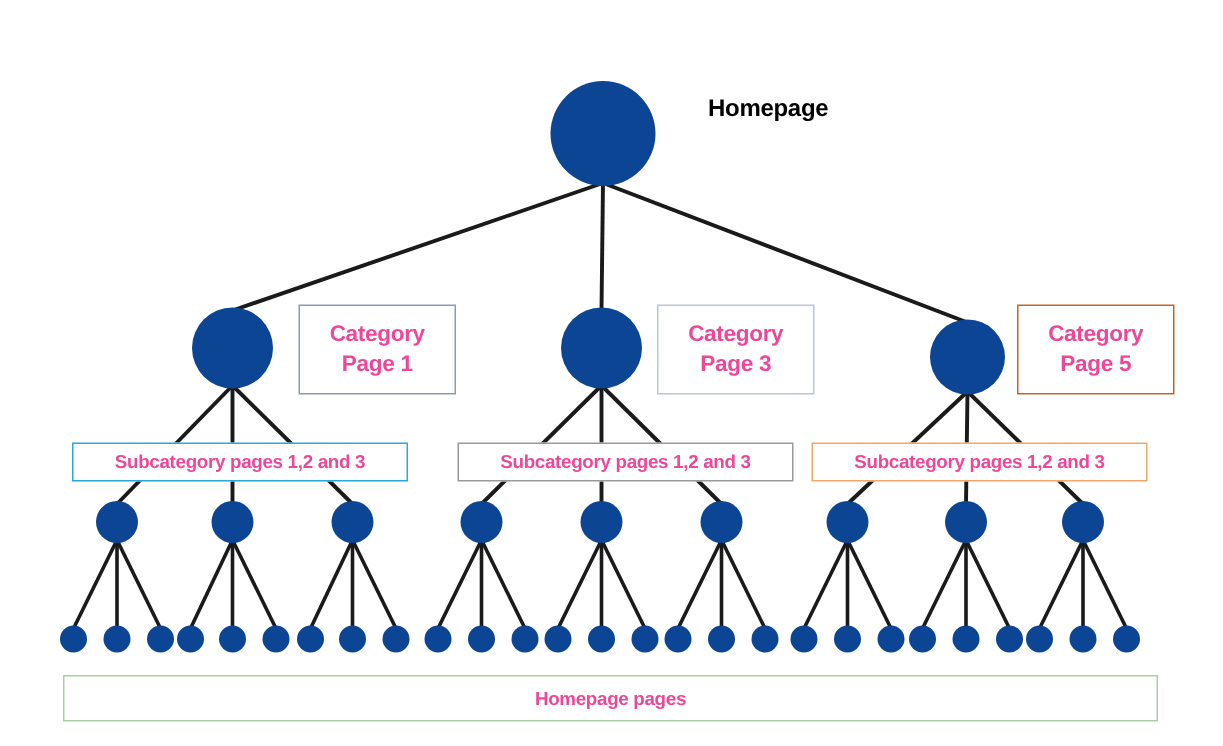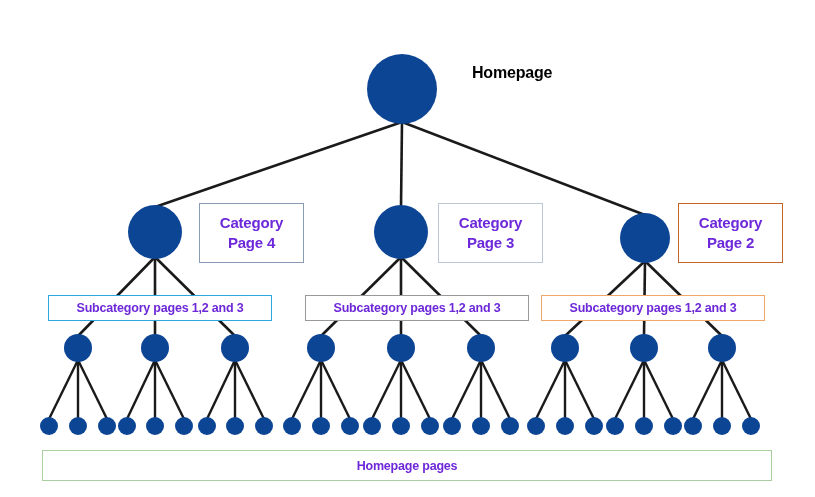--- a/index.html
+++ b/index.html
@@ -31,21 +31,21 @@
     transform: translate(-50%, -50%);
   }
   .label-box {
     position: absolute;
     background: #ffffff;
     box-sizing: border-box;
     display: flex;
     align-items: center;
     justify-content: center;
     text-align: center;
-    color: #6d28d9;
+    color: #ec4899;
     font-weight: bold;
   }
   .cat-box {
     border: 1px solid #8a9cb4;
     font-size: 15px;
     line-height: 1.35;
     letter-spacing: -0.2px;
   }
   .sub-box {
     border: 1px solid #999999;
@@ -117,33 +117,33 @@
   <div class="node" style="left:402px; top:89px; width:70px; height:70px;"></div>
   <div class="root-label" style="left:472px; top:64px;">Homepage</div>
 
   <div class="node" style="left:155px; top:232px; width:54px; height:54px;"></div>
   <div class="node" style="left:401px; top:232px; width:54px; height:54px;"></div>
   <div class="node" style="left:645px; top:238px; width:50px; height:50px;"></div>
 
   <div class="label-box cat-box" style="left:199px; top:203px; width:105px; height:60px; border-color:#8a9cb4;">
     <div>
       <div>Category</div>
-      <div>Page 4</div>
+      <div>Page 1</div>
     </div>
   </div>
   <div class="label-box cat-box" style="left:438px; top:203px; width:105px; height:60px; border-color:#b9c6d6;">
     <div>
       <div>Category</div>
       <div>Page 3</div>
     </div>
   </div>
   <div class="label-box cat-box" style="left:678px; top:203px; width:105px; height:60px; border-color:#c4652a;">
     <div>
       <div>Category</div>
-      <div>Page 2</div>
+      <div>Page 5</div>
     </div>
   </div>
 
   <div class="label-box sub-box" style="left:48px; top:295px; width:224px; height:26px; border-color:#29a8e0;">
     <span>Subcategory pages 1,2 and 3</span>
   </div>
   <div class="label-box sub-box" style="left:305px; top:295px; width:224px; height:26px; border-color:#999999;">
     <span>Subcategory pages 1,2 and 3</span>
   </div>
   <div class="label-box sub-box" style="left:541px; top:295px; width:224px; height:26px; border-color:#f0a868;">

